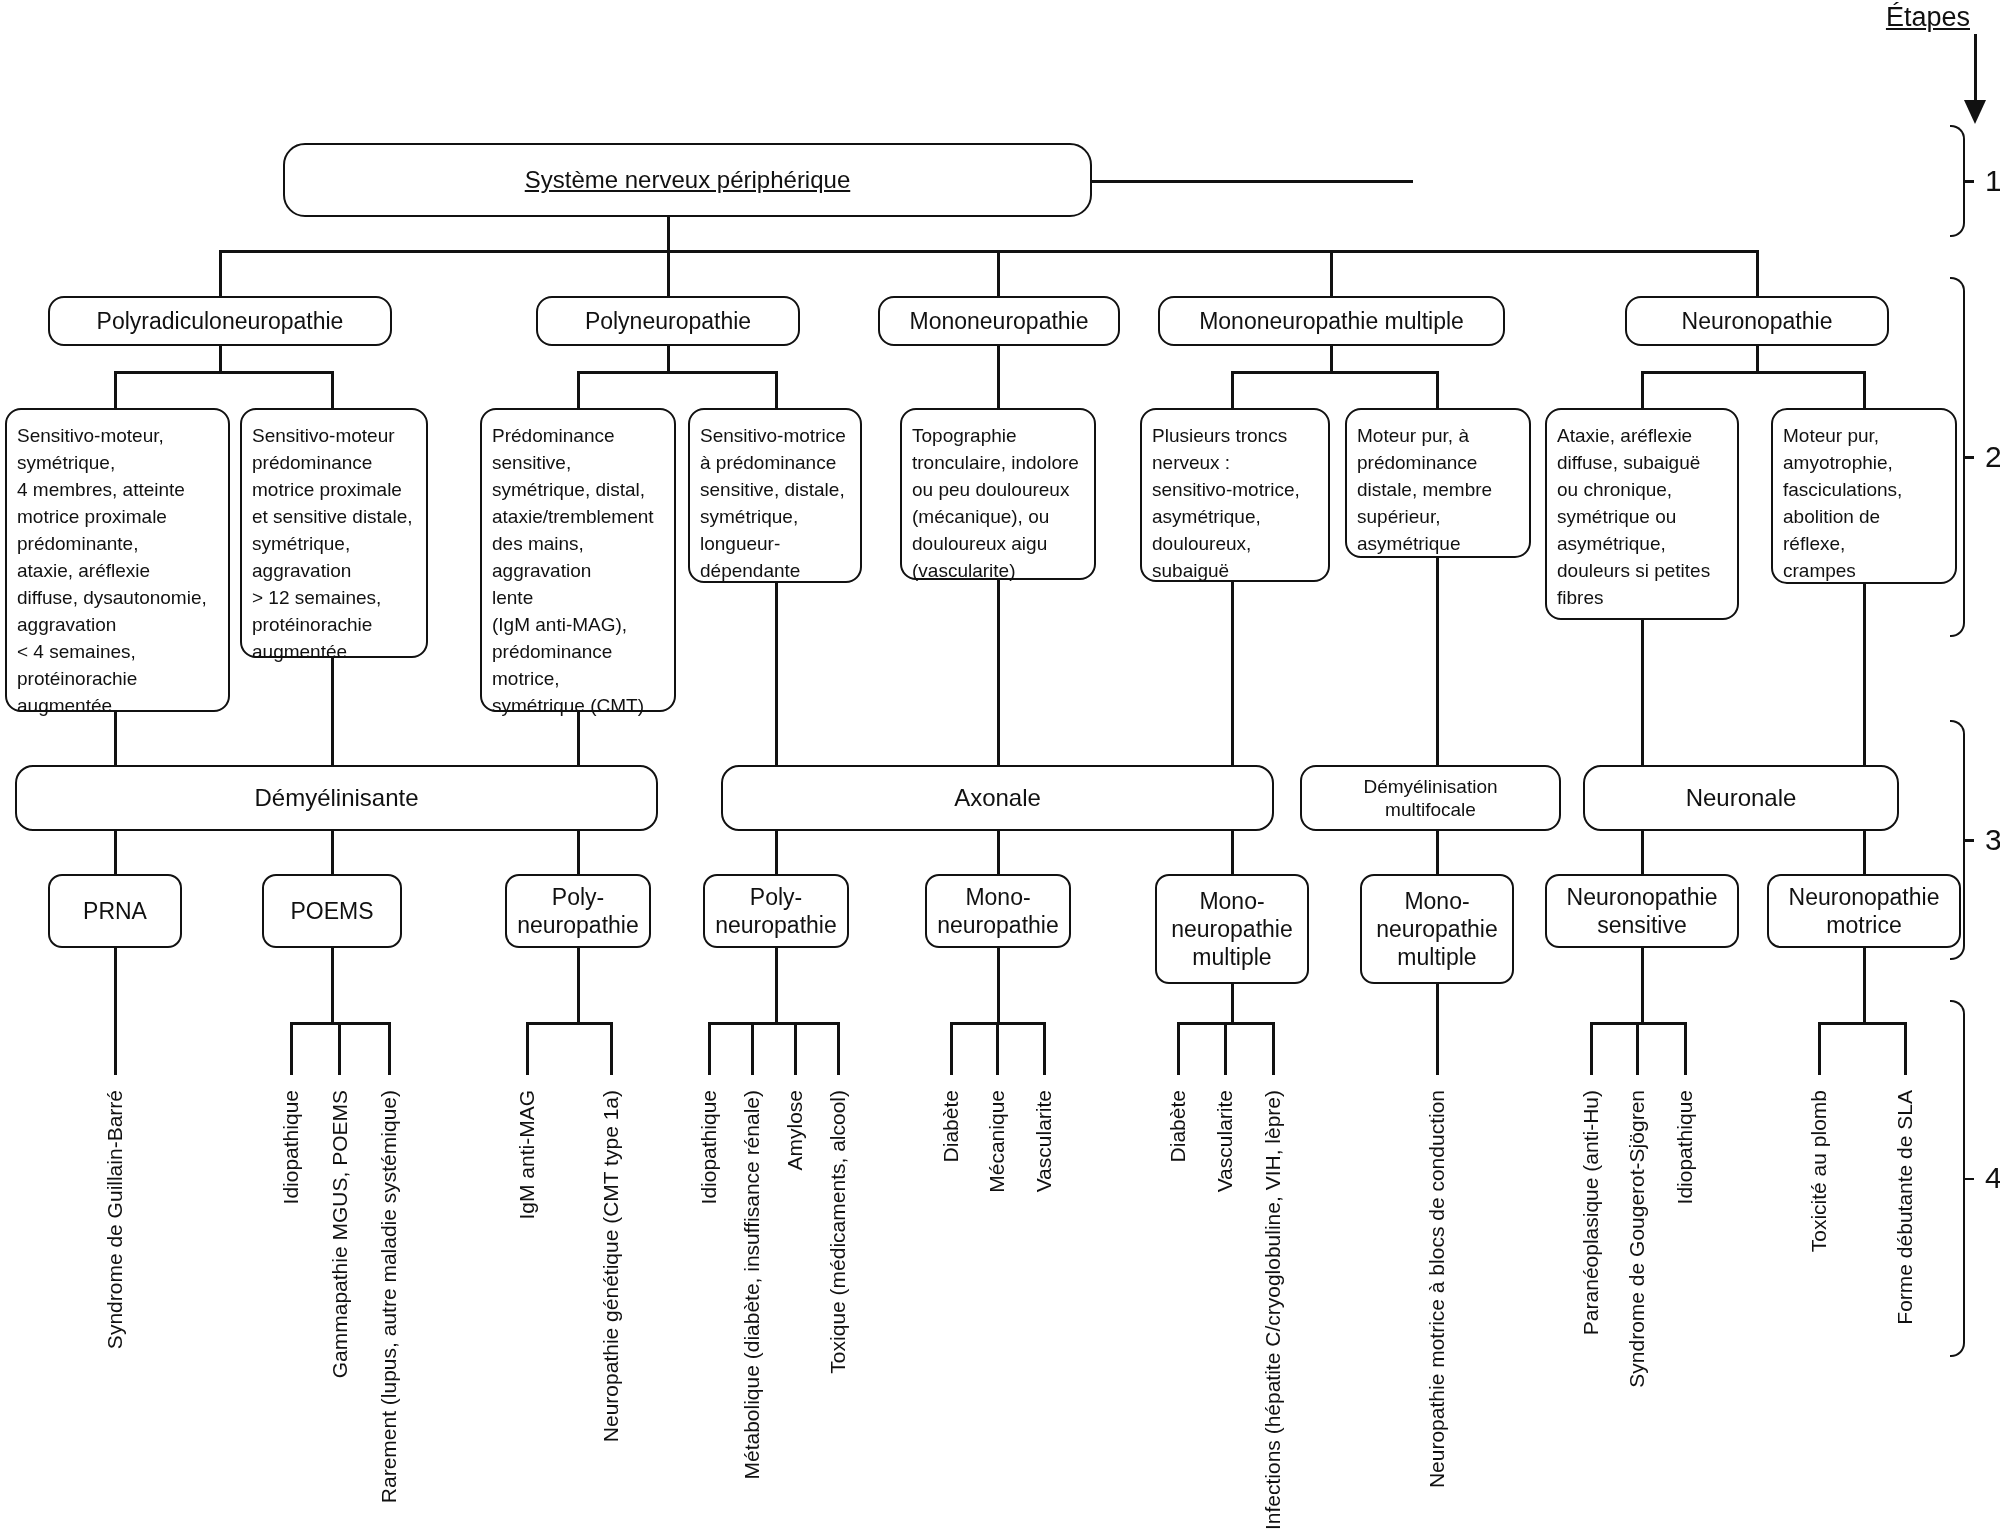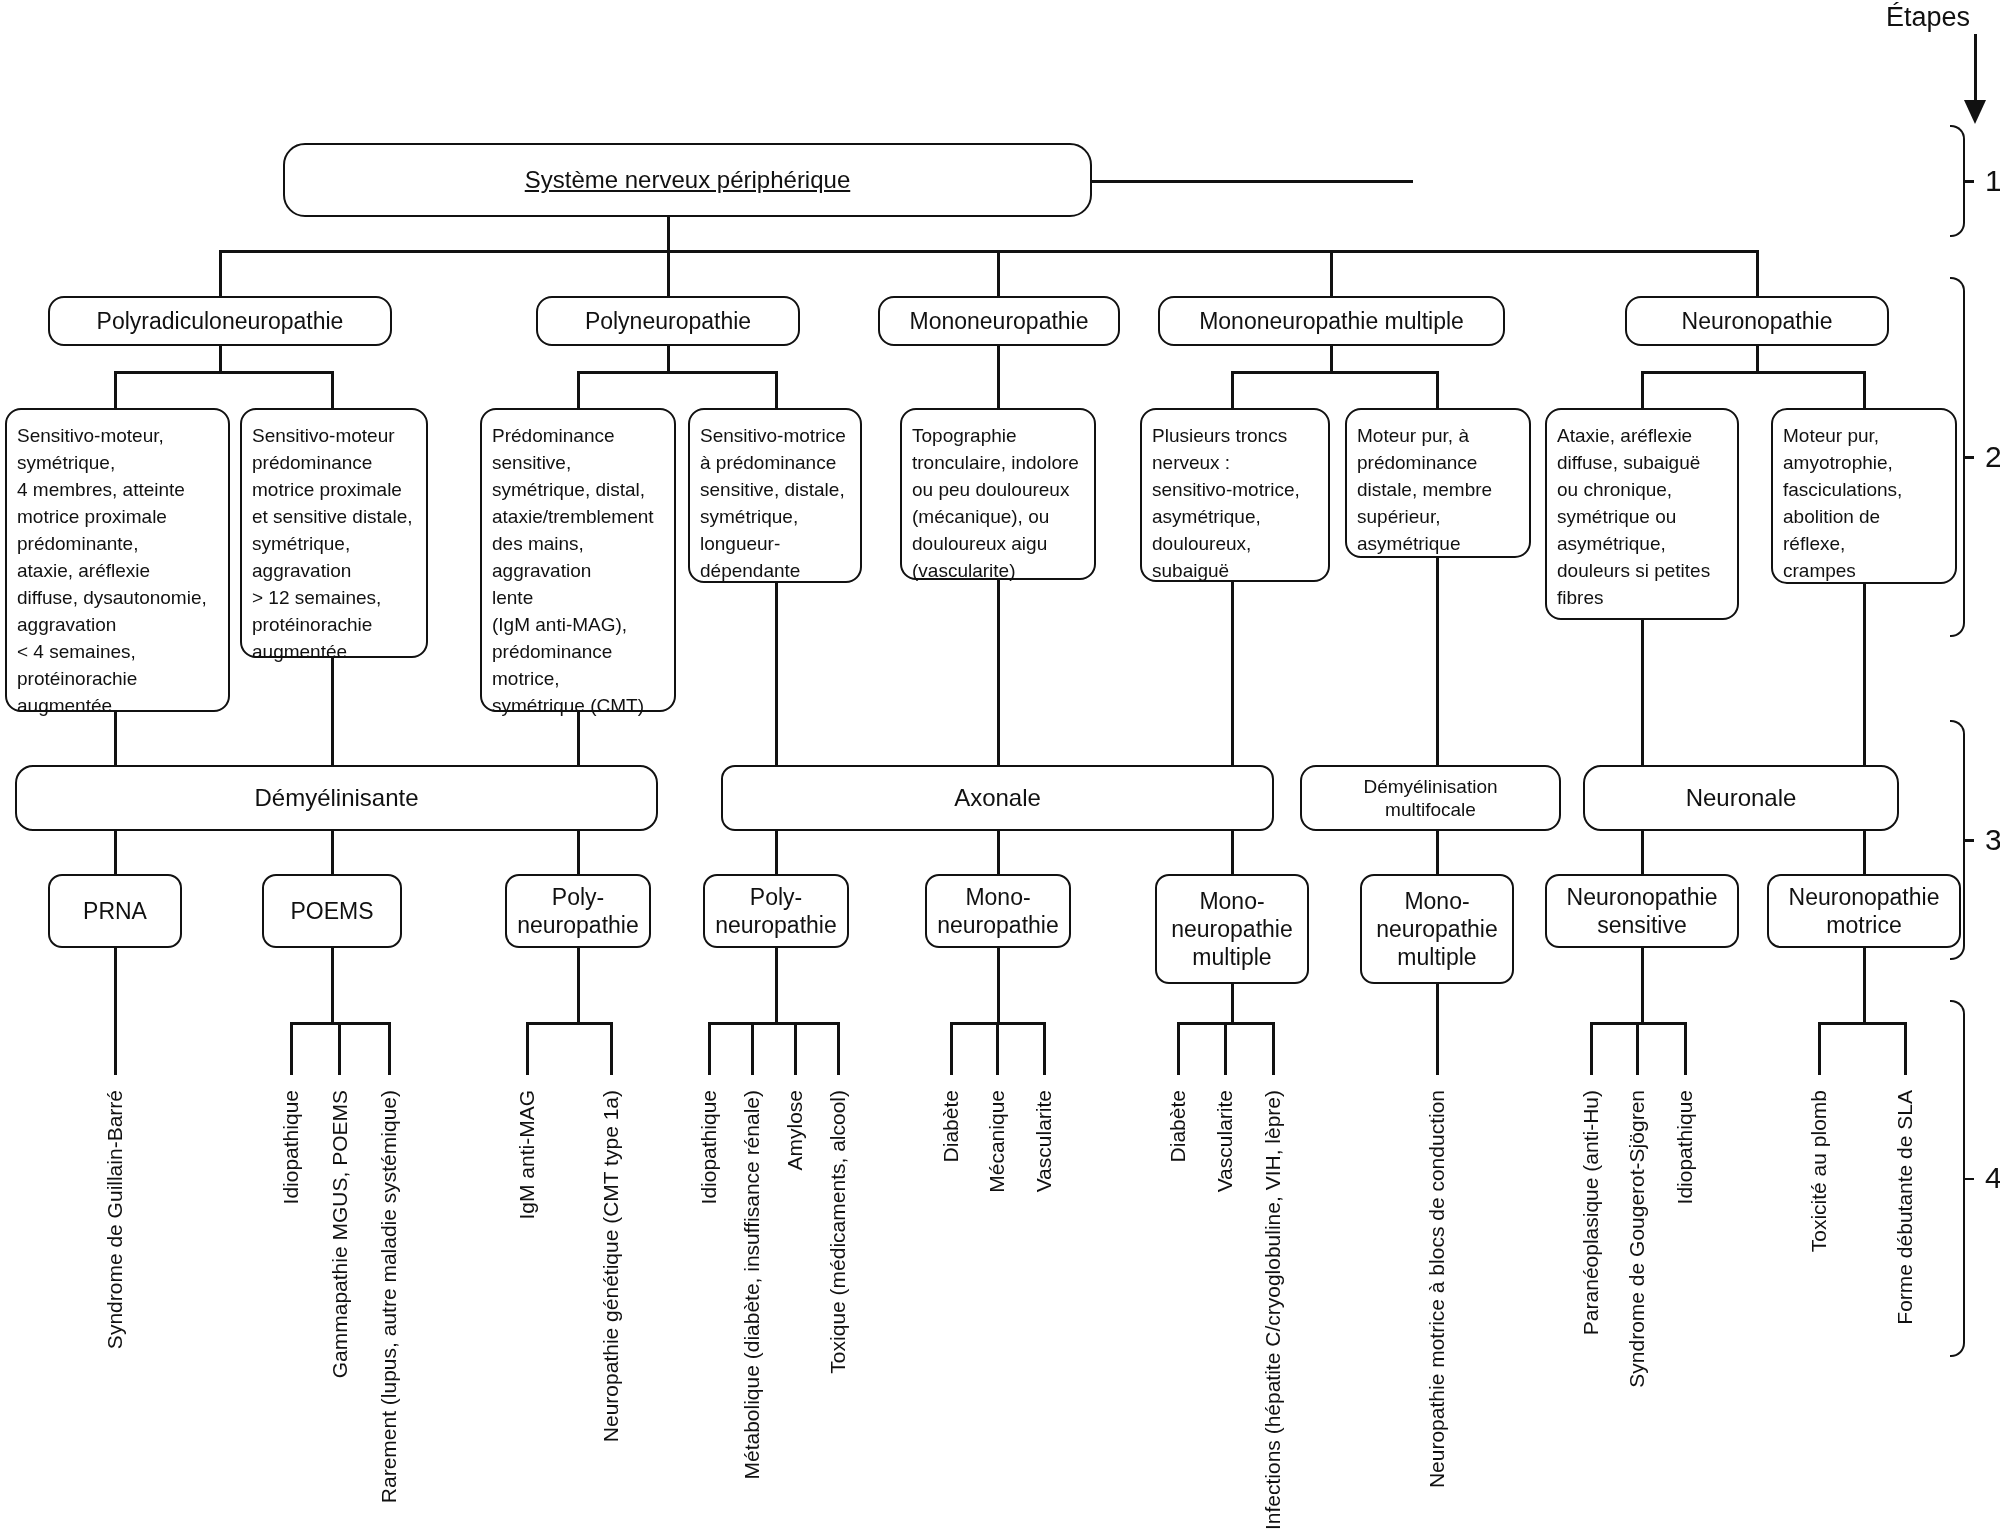--- a/index.html
+++ b/index.html
@@ -41,21 +41,21 @@
     position:absolute;width:0;height:0;
     border-left:11px solid transparent;border-right:11px solid transparent;
     border-top:24px solid #111;
   }
 </style>
 </head>
 <body>
 
 <div id="canvas">
 
-  <div class="etapes" style="left:1790px;top:2px;width:180px;text-align:right;position:absolute;">Étapes</div>
+  <div class="etapes" style="left:1790px;top:2px;width:180px;text-align:right;position:absolute;text-decoration:underline;">Étapes</div>
   <div class="line" style="left:1974px;top:34px;width:2.5px;height:66px;"></div>
   <div class="arrowhead" style="left:1964px;top:100px;"></div>
 
   <div class="bracket" style="left:1950px;top:125px;height:112px;">
       <div class="tick"></div>
     </div>
   <div class="stepnum" style="left:1985px;top:166px;">1</div>
   <div class="bracket" style="left:1950px;top:277px;height:360px;">
       <div class="tick"></div>
     </div>
@@ -180,21 +180,21 @@
   <div class="line" style="left:331px;top:658px;width:2.5px;height:107px;"></div>
   <div class="line" style="left:577px;top:712px;width:2.5px;height:53px;"></div>
   <div class="line" style="left:775px;top:583px;width:2.5px;height:182px;"></div>
   <div class="line" style="left:997px;top:580px;width:2.5px;height:185px;"></div>
   <div class="line" style="left:1231px;top:582px;width:2.5px;height:183px;"></div>
   <div class="line" style="left:1436px;top:558px;width:2.5px;height:207px;"></div>
   <div class="line" style="left:1641px;top:620px;width:2.5px;height:145px;"></div>
   <div class="line" style="left:1863px;top:584px;width:2.5px;height:181px;"></div>
 
   <div class="box lvl3" style="left:15px;top:765px;width:643px;height:66px;">Démyélinisante</div>
-  <div class="box lvl3" style="left:721px;top:765px;width:553px;height:66px;border-radius:14px;">Axonale</div>
+  <div class="box lvl3" style="left:721px;top:765px;width:553px;height:66px;">Axonale</div>
   <div class="box lvl3" style="left:1583px;top:765px;width:316px;height:66px;">Neuronale</div>
   <div class="box lvl3-small" style="left:1300px;top:765px;width:261px;height:66px;">Démyélinisation
 multifocale</div>
 
   <div class="line" style="left:114px;top:831px;width:2.5px;height:43px;"></div>
   <div class="line" style="left:331px;top:831px;width:2.5px;height:43px;"></div>
   <div class="line" style="left:577px;top:831px;width:2.5px;height:43px;"></div>
   <div class="line" style="left:775px;top:831px;width:2.5px;height:43px;"></div>
   <div class="line" style="left:997px;top:831px;width:2.5px;height:43px;"></div>
   <div class="line" style="left:1231px;top:831px;width:2.5px;height:43px;"></div>

